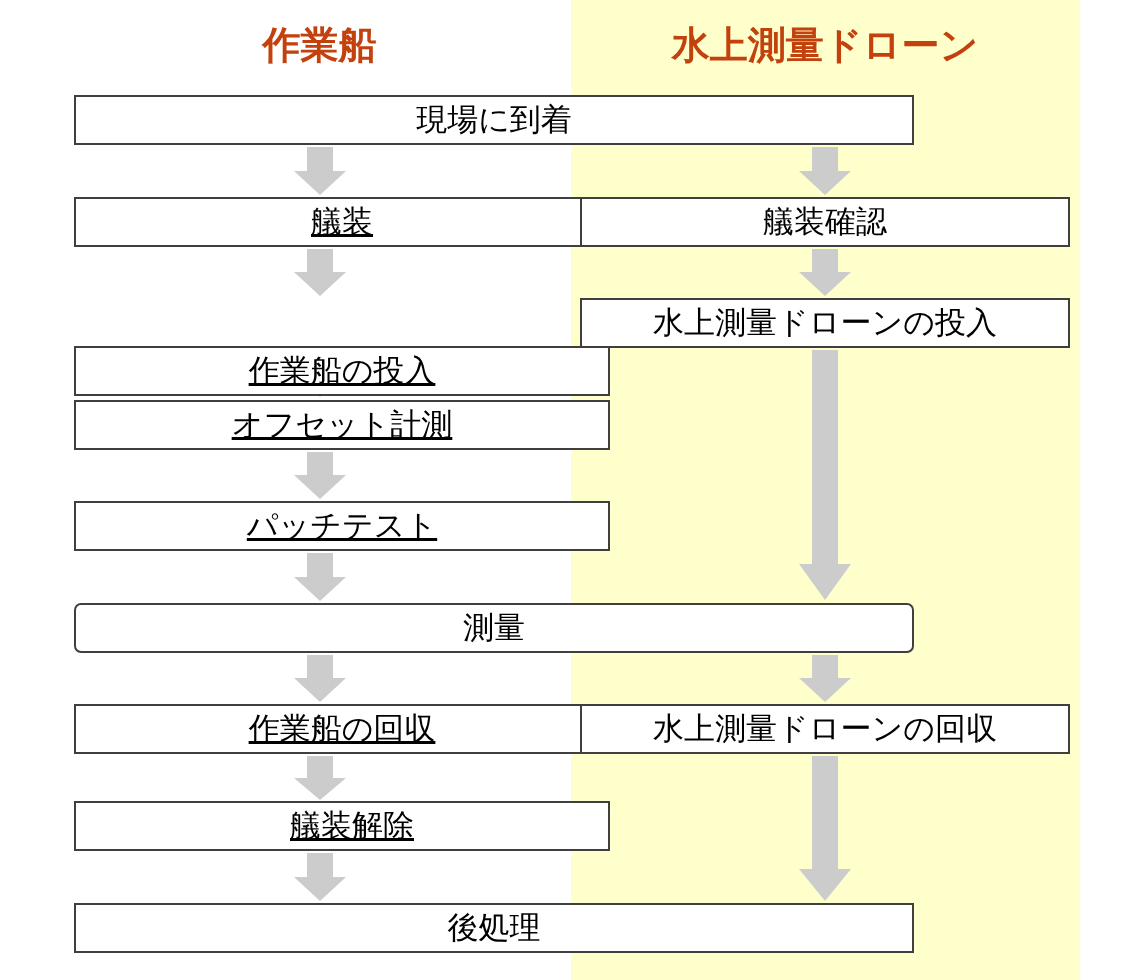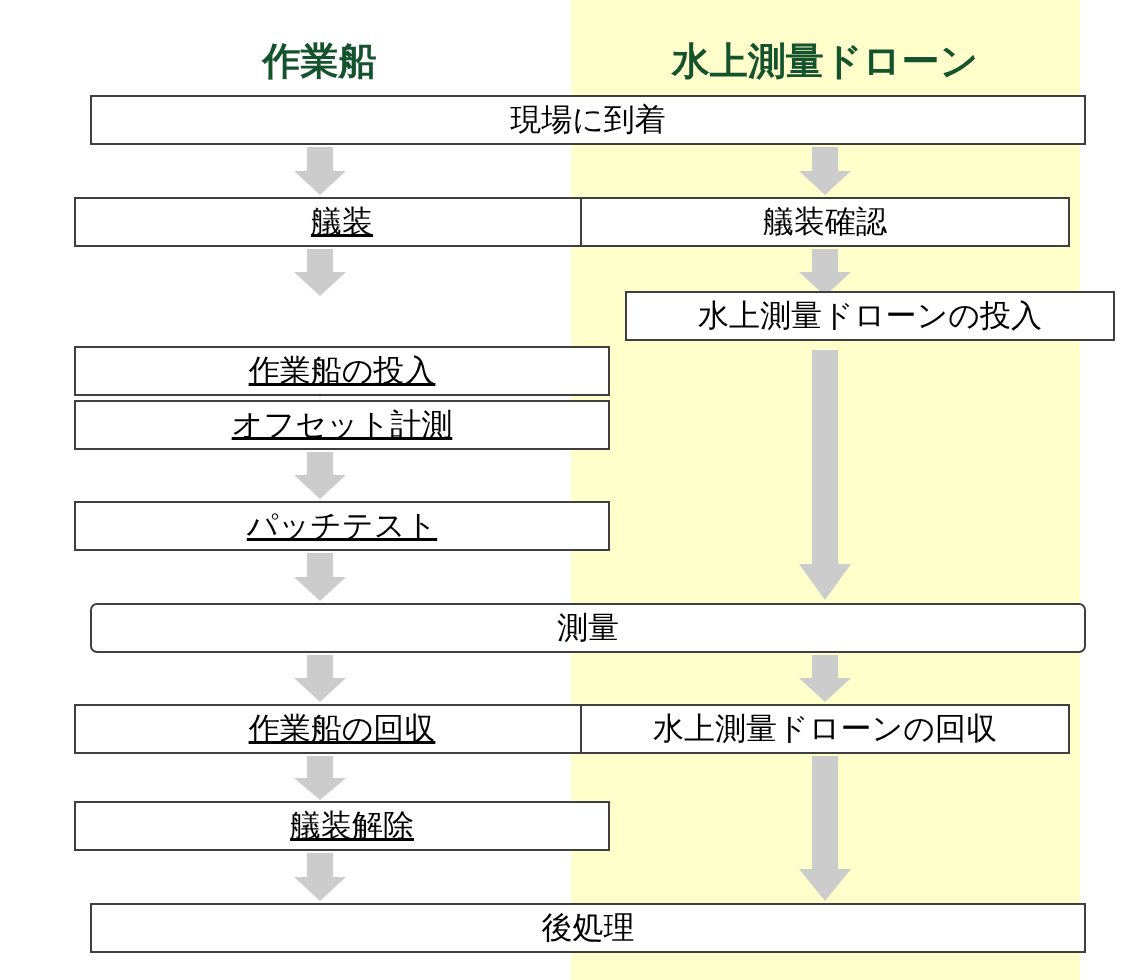--- a/index.html
+++ b/index.html
@@ -26,26 +26,25 @@
     height: 980px;
     background: #ffffcc;
     z-index: 0;
   }
   
   .lane-header {
     position: absolute;
     z-index: 3;
     text-align: center;
     font-weight: bold;
-    color: #14532d;
+    color: #c2410c;
     font-size: 38px;
     line-height: 50px;
     letter-spacing: 0px;
     white-space: nowrap;
-    margin-top: 16px;
   }
   .lane-header.left  { left: 74px;  width: 491px; top: 20px; }
   .lane-header.right { left: 580px; width: 490px; top: 20px; }
 
   
   .box {
     position: absolute;
     z-index: 3;
     box-sizing: border-box;
     height: 50px;
@@ -53,21 +52,21 @@
     border: 2px solid #3f3f3f;
     color: #000000;
     font-size: 31px;
     line-height: 46px;
     text-align: center;
     white-space: nowrap;
     overflow: hidden;
   }
   .box.col-left  { left: 74px;  width: 536px; text-decoration: underline; }
   .box.col-right { left: 580px; width: 490px; }
-  .box.col-full  { left: 90px;  width: 996px; }
+  .box.col-full  { left: 74px;  width: 840px; }
 
   
   .arrow {
     position: absolute;
     z-index: 2;
     width: 52px;
   }
   .arrow .shaft {
     position: absolute;
     left: 13px;
@@ -113,21 +112,21 @@
   <div class="arrow" style="left:294px; top:249px; height:47px;">
     <div class="shaft" style="height:23px;"></div>
     <div class="head"></div>
   </div>
   <div class="arrow" style="left:799px; top:249px; height:47px;">
     <div class="shaft" style="height:23px;"></div>
     <div class="head"></div>
   </div>
 
   <div class="box col-left" style="top:298px;margin-top:48px;">作業船の投入</div>
-  <div class="box col-right" style="top:291px;margin-left:45px;">水上測量ドローンの投入</div>
+  <div class="box col-right" style="top:298px;">水上測量ドローンの投入</div>
 
   <div class="arrow" style="left:294px; top:350px; height:47px;">
     <div class="shaft" style="height:23px;"></div>
     <div class="head"></div>
   </div>
 
   <div class="arrow" style="left:799px; top:350px; height:250px;">
     <div class="shaft" style="height:214px;"></div>
     <div class="head" style="border-top-width:36px;"></div>
   </div>

